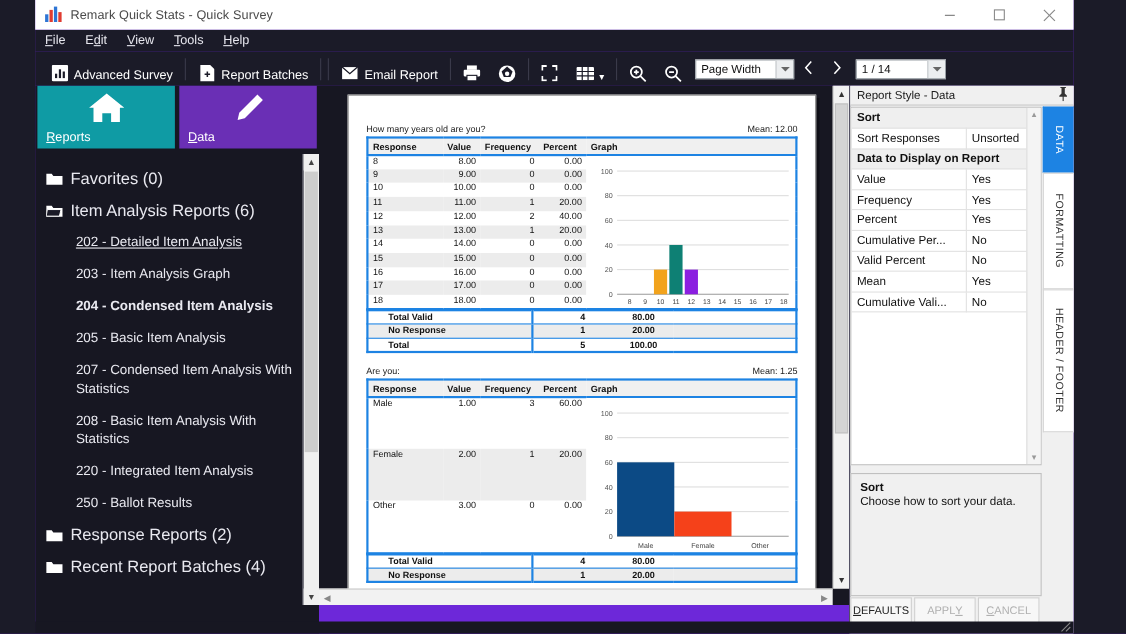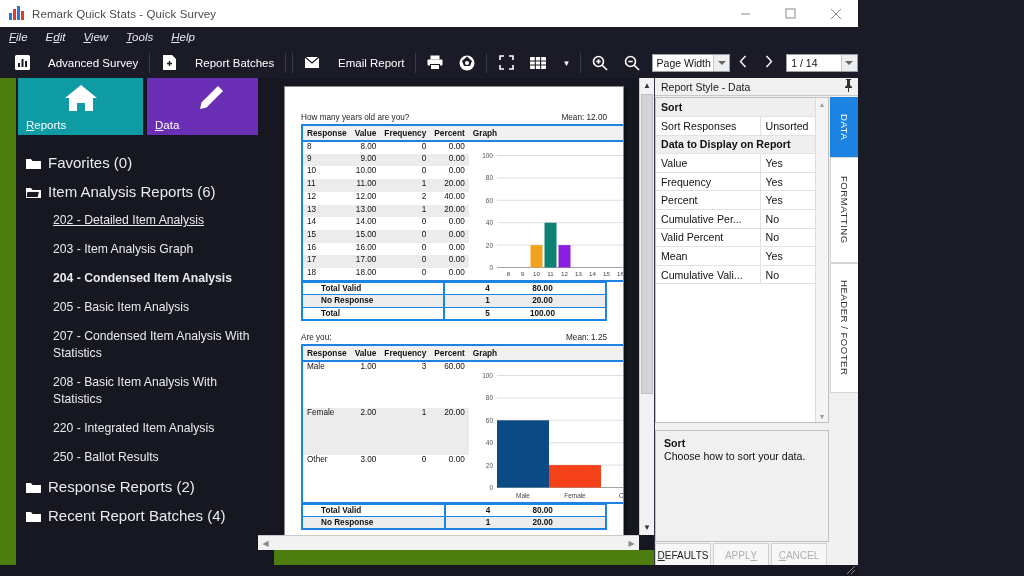--- a/index.html
+++ b/index.html
@@ -1,21 +1,21 @@
 <!DOCTYPE html>
 <html><head>
 <meta charset="utf-8">
 <style>
   * { box-sizing: border-box; margin: 0; padding: 0; }
   html, body {
     width: 1024px; height: 576px;
     font-family: "Liberation Sans", sans-serif;
     overflow: hidden; background: #1b1b28;
   }
-  .app { position: relative; width: 858px; height: 576px; background: #4d7c0f; }
+  .app { position: relative; width: 944px; height: 576px; background: #6d28d9; margin-left: 32px; }
 
   
   .titlebar {
     height: 27px; background: #ffffff; display: flex; align-items: center;
     padding-left: 9px; position: relative;
   }
   .app-icon { width: 15px; height: 15px; position: relative; margin-right: 8px; flex: none; }
   .app-icon i { position: absolute; bottom: 1px; width: 3px; background: #e03c31; }
   .app-icon i:nth-child(1){ left:0; height: 7px; background:#2e75d4;}
   .app-icon i:nth-child(2){ left:4px; height: 11px; background:#e03c31;}
@@ -23,47 +23,47 @@
   .app-icon i:nth-child(4){ left:12px; height: 9px; background:#e03c31;}
   .title-text { font-size: 11.5px; color: #4a4a4a; letter-spacing: .1px; }
   .wincontrols { position: absolute; right: 0; top: 0; height: 27px; display: flex; }
   .wc { width: 45px; height: 27px; display: flex; align-items: center; justify-content: center;
         color: #777; font-size: 12px; }
   .wc.min { font-size: 14px; }
   .wc svg { display: block; }
 
   
   .menubar { height: 20px; background: #1b1b28; display: flex; align-items: center;
-             padding-left: 9px; gap: 0; font-style: italic; }
+             padding-left: 9px; gap: 0; }
   .menu-item { font-size: 11.5px; color: #e7e7ee; padding: 0 10px 0 0; margin-right: 8px; }
   .menu-item u { text-decoration: underline; }
 
   
   .toolbar { height: 31px; background: #1b1b28; display: flex; align-items: center;
              padding-left: 6px; position: relative; }
-  .tb-btn { display: flex; align-items: center; gap: 18px; height: 24px; padding: 0 8px;
+  .tb-btn { display: flex; align-items: flex-end; gap: 5px; height: 24px; padding: 0 8px;
             color: #ffffff; font-size: 11.5px; white-space: nowrap; }
   .tb-sep { width: 1px; height: 20px; background: #3a3a4a; margin: 0 3px; }
   .tb-ico { width: 16px; height: 16px; display: flex; align-items: center; justify-content: center; flex:none;}
   .tb-ico svg { display:block; }
   .zoom-combo {
     width: 90px; height: 18px; background: #fff; border: 1px solid #9aa0a6;
     display: flex; align-items: center; font-size: 10.5px; color: #111; padding-left: 4px;
     position: relative; margin-left: 4px;
   }
   .combo-arrow { position: absolute; right: 0; top: 0; bottom: 0; width: 16px;
                  background: #eceef0; border-left: 1px solid #c3c7cb;
                  display: flex; align-items: center; justify-content: center; }
   .combo-arrow:after { content: ""; border-left: 4px solid transparent; border-right: 4px solid transparent;
                        border-top: 4px solid #666; }
   .page-combo { width: 82px; }
   .nav-arrow { color: #fff; font-size: 14px; padding: 0 9px; }
 
   
-  .leftpane { position: absolute; left: 16px; top: 78px; width: 258px; bottom: 0;
+  .leftpane { position: absolute; left: 0; top: 78px; width: 258px; bottom: 0;
               background: #171722; }
   .bigtabs { display: flex; gap: 4px; padding: 0 2px; }
   .bigtab { width: 127px; height: 57px; position: relative; color: #fff;
             display: flex; align-items: flex-end; padding: 0 0 4px 8px; }
   .bigtab.reports { background: #0f9ba4; }
   .bigtab.data { background: #6a2fb5; }
   .bigtab .lbl { font-size: 11.5px; }
   .bigtab .lbl u { text-decoration: underline; }
   .bigtab .gly { position: absolute; left: 0; right: 0; top: 6px; display: flex;
                  align-items: center; justify-content: center; }

